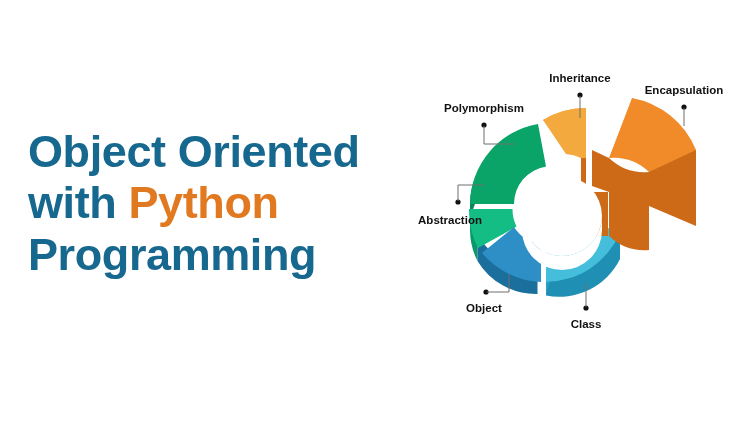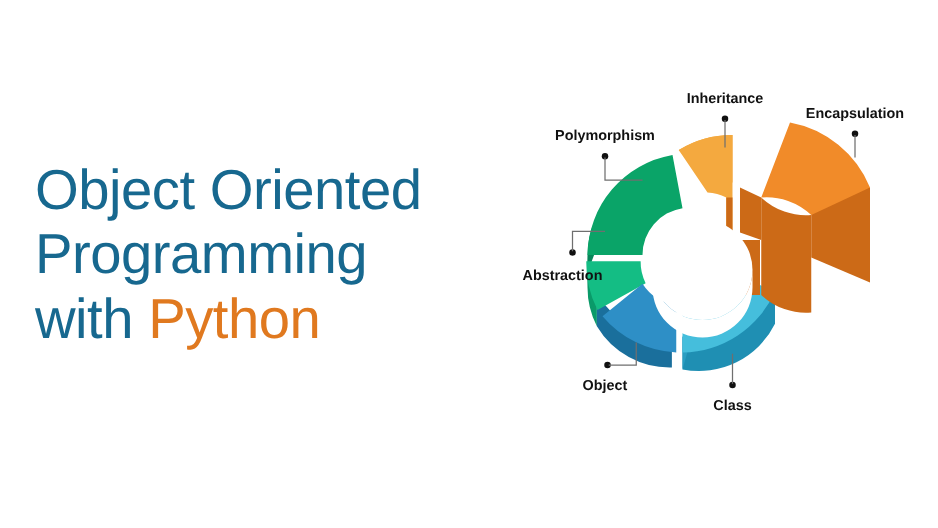--- a/index.html
+++ b/index.html
@@ -17,21 +17,21 @@
   }
 
   
   #headline {
     position: absolute;
     left: 28px;
     top: 126px;
     width: 430px;
     line-height: 1.14;
     font-size: 45px;
-    font-weight: 400;
+    font-weight: 700;
     letter-spacing: -0.4px;
     color: #17688f;
     -webkit-font-smoothing: antialiased;
   }
   #headline .line { display: block; white-space: nowrap; }
   #headline .accent { color: #e0791f; }
 
   
   #chart-wrap {
     position: absolute;
@@ -51,22 +51,22 @@
   .leader { stroke: #6f6f6f; stroke-width: 1; fill: none; }
   .leader-dot { fill: #111111; }
 </style>
 </head>
 <body>
 
 <div id="page">
 
   <div id="headline">
     <span class="line">Object Oriented</span>
+    <span class="line"><span>with </span><span class="accent">Python</span></span>
     <span class="line">Programming</span>
-    <span class="line"><span>with </span><span class="accent">Python</span></span>
   </div>
 
   <div id="chart-wrap">
     <svg id="chart-svg" viewBox="0 0 354 300" xmlns="http://www.w3.org/2000/svg">
 
       <defs>
         <clipPath id="clipEncapTop">
           <path d="M192 133 L192 47 A88 88 0 0 1 280 133 Z"></path>
         </clipPath>
       </defs>

